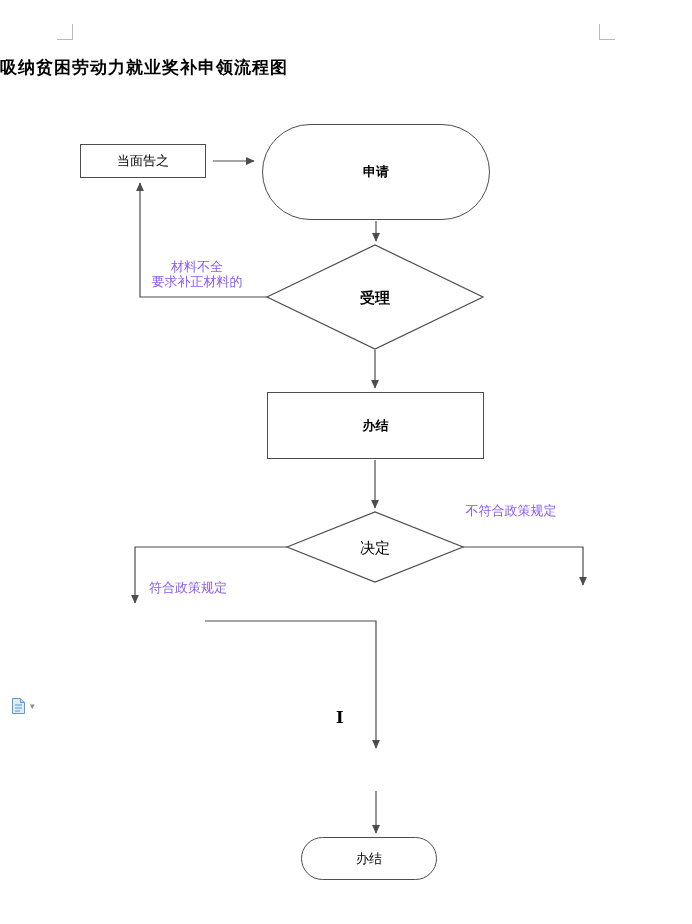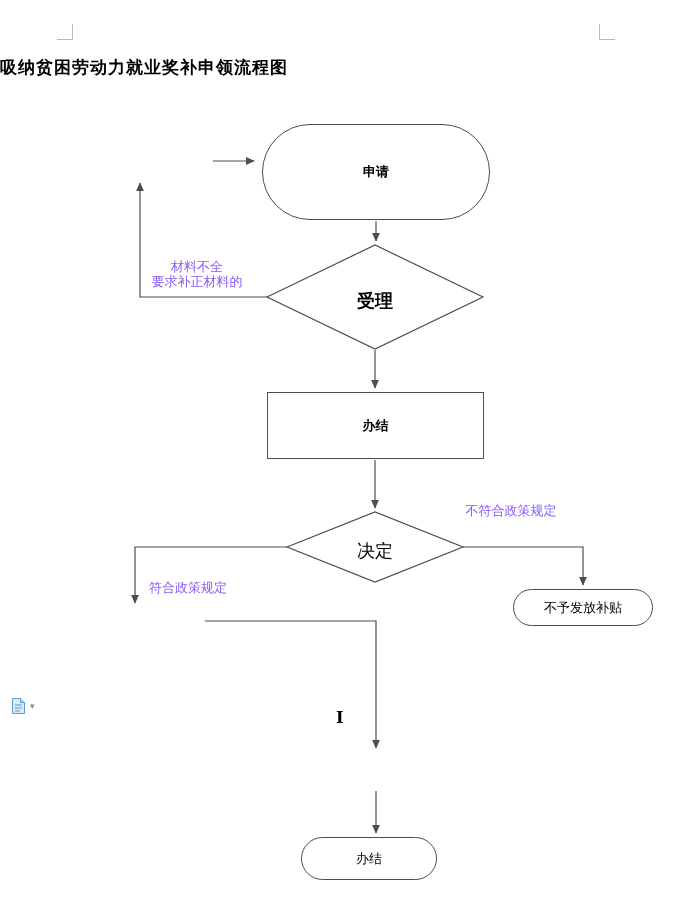--- a/index.html
+++ b/index.html
@@ -11,21 +11,21 @@
   .crop{position:absolute;width:15px;height:15px;z-index:1;}
   .crop.tl{left:57px;top:24px;border-right:1px solid #b9b9b9;border-bottom:1px solid #b9b9b9;}
   .crop.tr{left:599px;top:24px;border-left:1px solid #b9b9b9;border-bottom:1px solid #b9b9b9;}
   
   .wires{position:absolute;left:0;top:0;width:692px;height:924px;z-index:1;}
   
   .node{position:absolute;box-sizing:border-box;display:flex;align-items:center;justify-content:center;
     background:#fff;border:1px solid #4d4d4d;font-size:13px;color:#000;z-index:2;text-align:center;}
   .bold{font-weight:bold;text-align:right;}
   .stadium{border-radius:999px;}
-  .dlabel{position:absolute;z-index:3;font-size:18px;color:#000;text-align:center;}
+  .dlabel{position:absolute;z-index:3;font-size:15px;color:#000;text-align:center;}
   .elabel{position:absolute;z-index:3;font-size:13px;color:#8b5cf6;white-space:pre-line;text-align:center;line-height:1.15;}
   .cursor-mark{position:absolute;left:336px;top:708px;z-index:3;font-size:16px;font-weight:bold;color:#000;
     font-family:"DejaVu Serif","Liberation Serif",serif;}
   
   .side-widget{position:absolute;left:10px;top:697px;z-index:3;display:flex;align-items:center;}
   .side-widget .caret{font-size:9px;color:#8a8a8a;margin-left:3px;}
 </style>
 </head>
 <body>
 
@@ -52,37 +52,37 @@
       <polyline points="287,547 135,547 135,603" marker-end="url(#arw)"></polyline>
       <polyline points="205,621 376,621 376,748" marker-end="url(#arw)"></polyline>
       <line x1="376" y1="791" x2="376" y2="833" marker-end="url(#arw)"></line>
     </g>
     <g stroke="#4d4d4d" stroke-width="1.2" fill="#ffffff">
       <polygon points="267,297 375,245 483,297 375,349"></polygon>
       <polygon points="287,547 375,512 463,547 375,582"></polygon>
     </g>
   </svg>
 
+  <div class="node" style="left:80px;top:144px;width:126px;height:34px;">
+    <span>当面告之</span>
+  </div>
 
   <div class="node stadium bold" style="left:262px;top:124px;width:228px;height:96px;">
     <span>申请</span>
   </div>
 
   <div class="dlabel bold" style="left:325px;top:289px;width:100px;">受理</div>
 
   <div class="node bold" style="left:267px;top:392px;width:217px;height:67px;">
     <span>办结</span>
   </div>
 
   <div class="dlabel" style="left:345px;top:539px;width:60px;">决定</div>
 
 
-  <div class="node stadium" style="left:513px;top:589px;width:140px;height:37px;">
-    <span>不予发放补贴</span>
-  </div>
 
 
   <div class="node stadium" style="left:301px;top:837px;width:136px;height:43px;">
     <span>办结</span>
   </div>
 
   <div class="elabel" style="left:130px;top:260px;width:134px;">材料不全
 要求补正材料的</div>
 
   <div class="elabel" style="left:143px;top:558px;width:90px;margin-top:23px;">符合政策规定</div>

